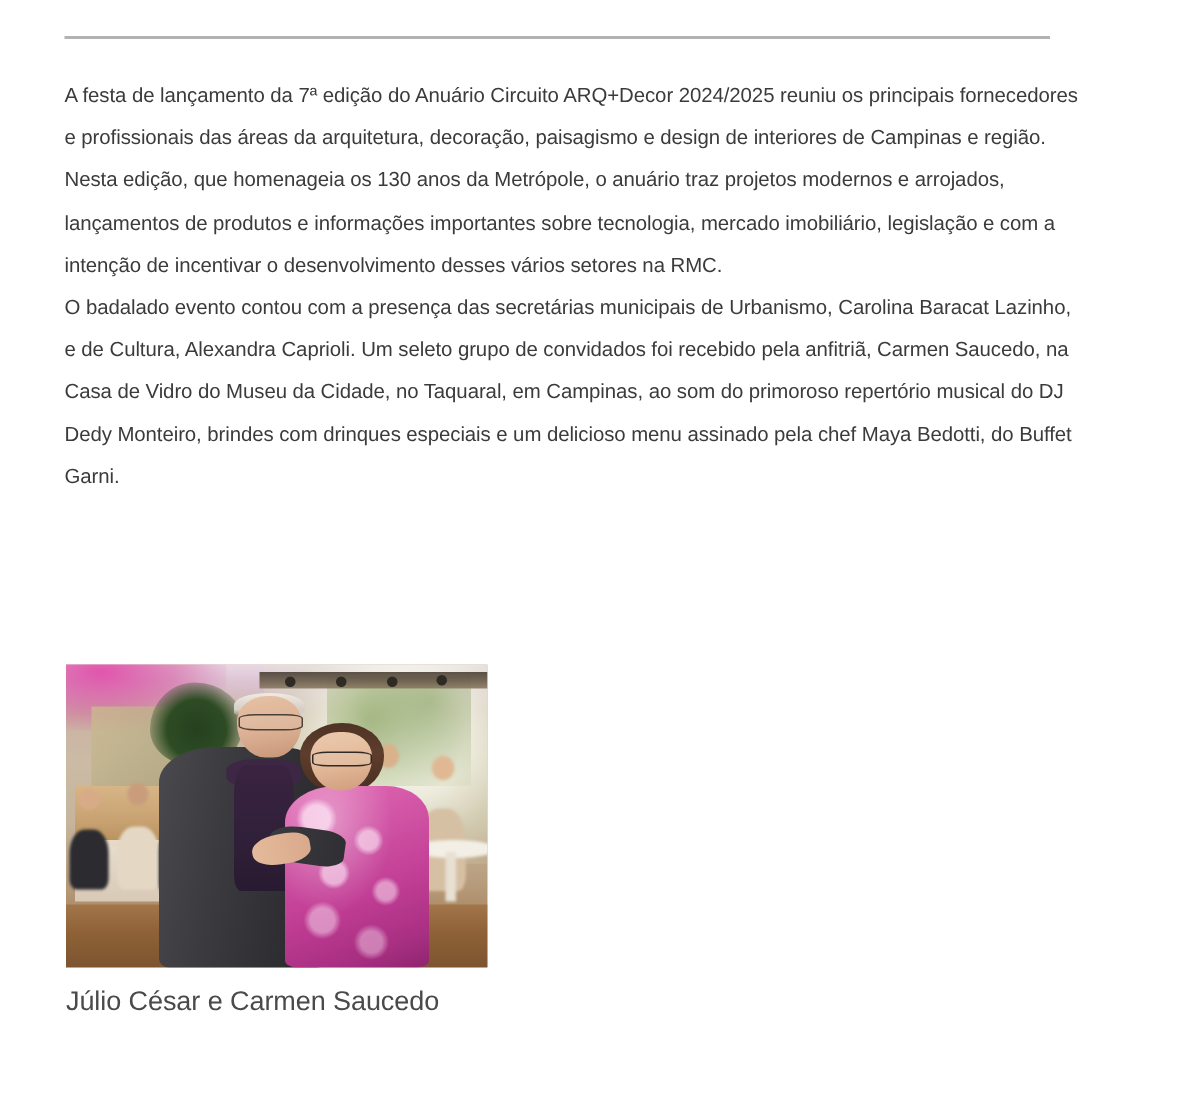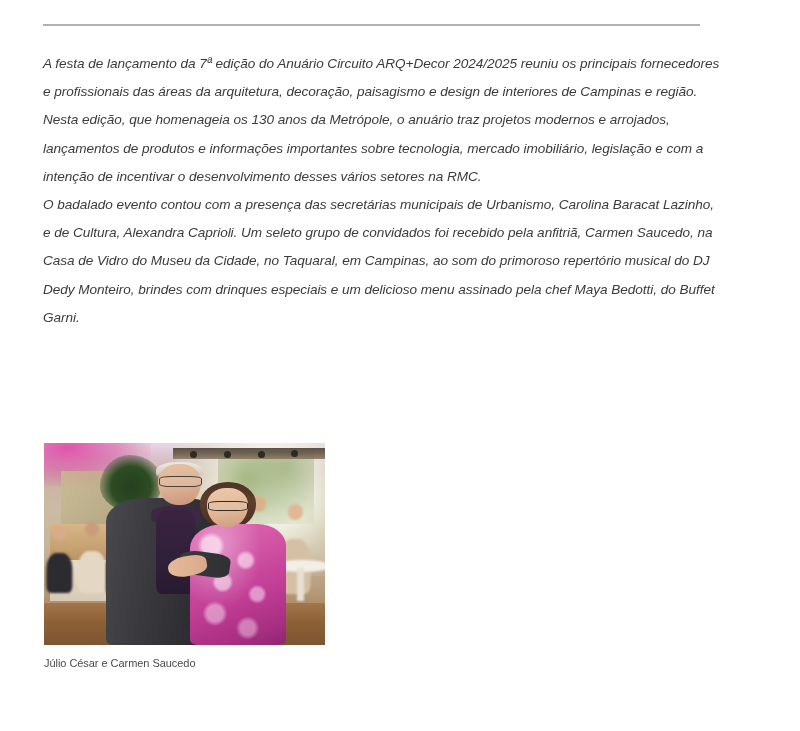--- a/index.html
+++ b/index.html
@@ -53,21 +53,20 @@
   .article-body {
     font-size: 13.6px;
     color: #3b3b3b;
     line-height: 28.2px;
     letter-spacing: -0.05px;
   }
 
   .article-body p {
     margin: 0;
     width: 682px;
-    font-style: italic;
   }
 
   .article-body p.lead {
     margin-bottom: 0;
   }
 
   
   .figure {
     position: absolute;
     left: 44px;
@@ -304,21 +303,21 @@
     width: 14%; height: 10%;
     background: linear-gradient(90deg, #e4bb9c 0%, #d9a98a 100%);
     border-radius: 45% 38% 38% 45%;
     transform: rotate(-10deg);
     z-index: 3;
   }
 
   
   .figure-caption {
     margin-top: 11px;
-    font-size: 11px;
+    font-size: 18px;
     color: #4a4a4a;
     line-height: 1.3;
     letter-spacing: -0.05px;
     white-space: nowrap;
   }
 </style>
 </head>
 <body>
 
 <div class="page">

